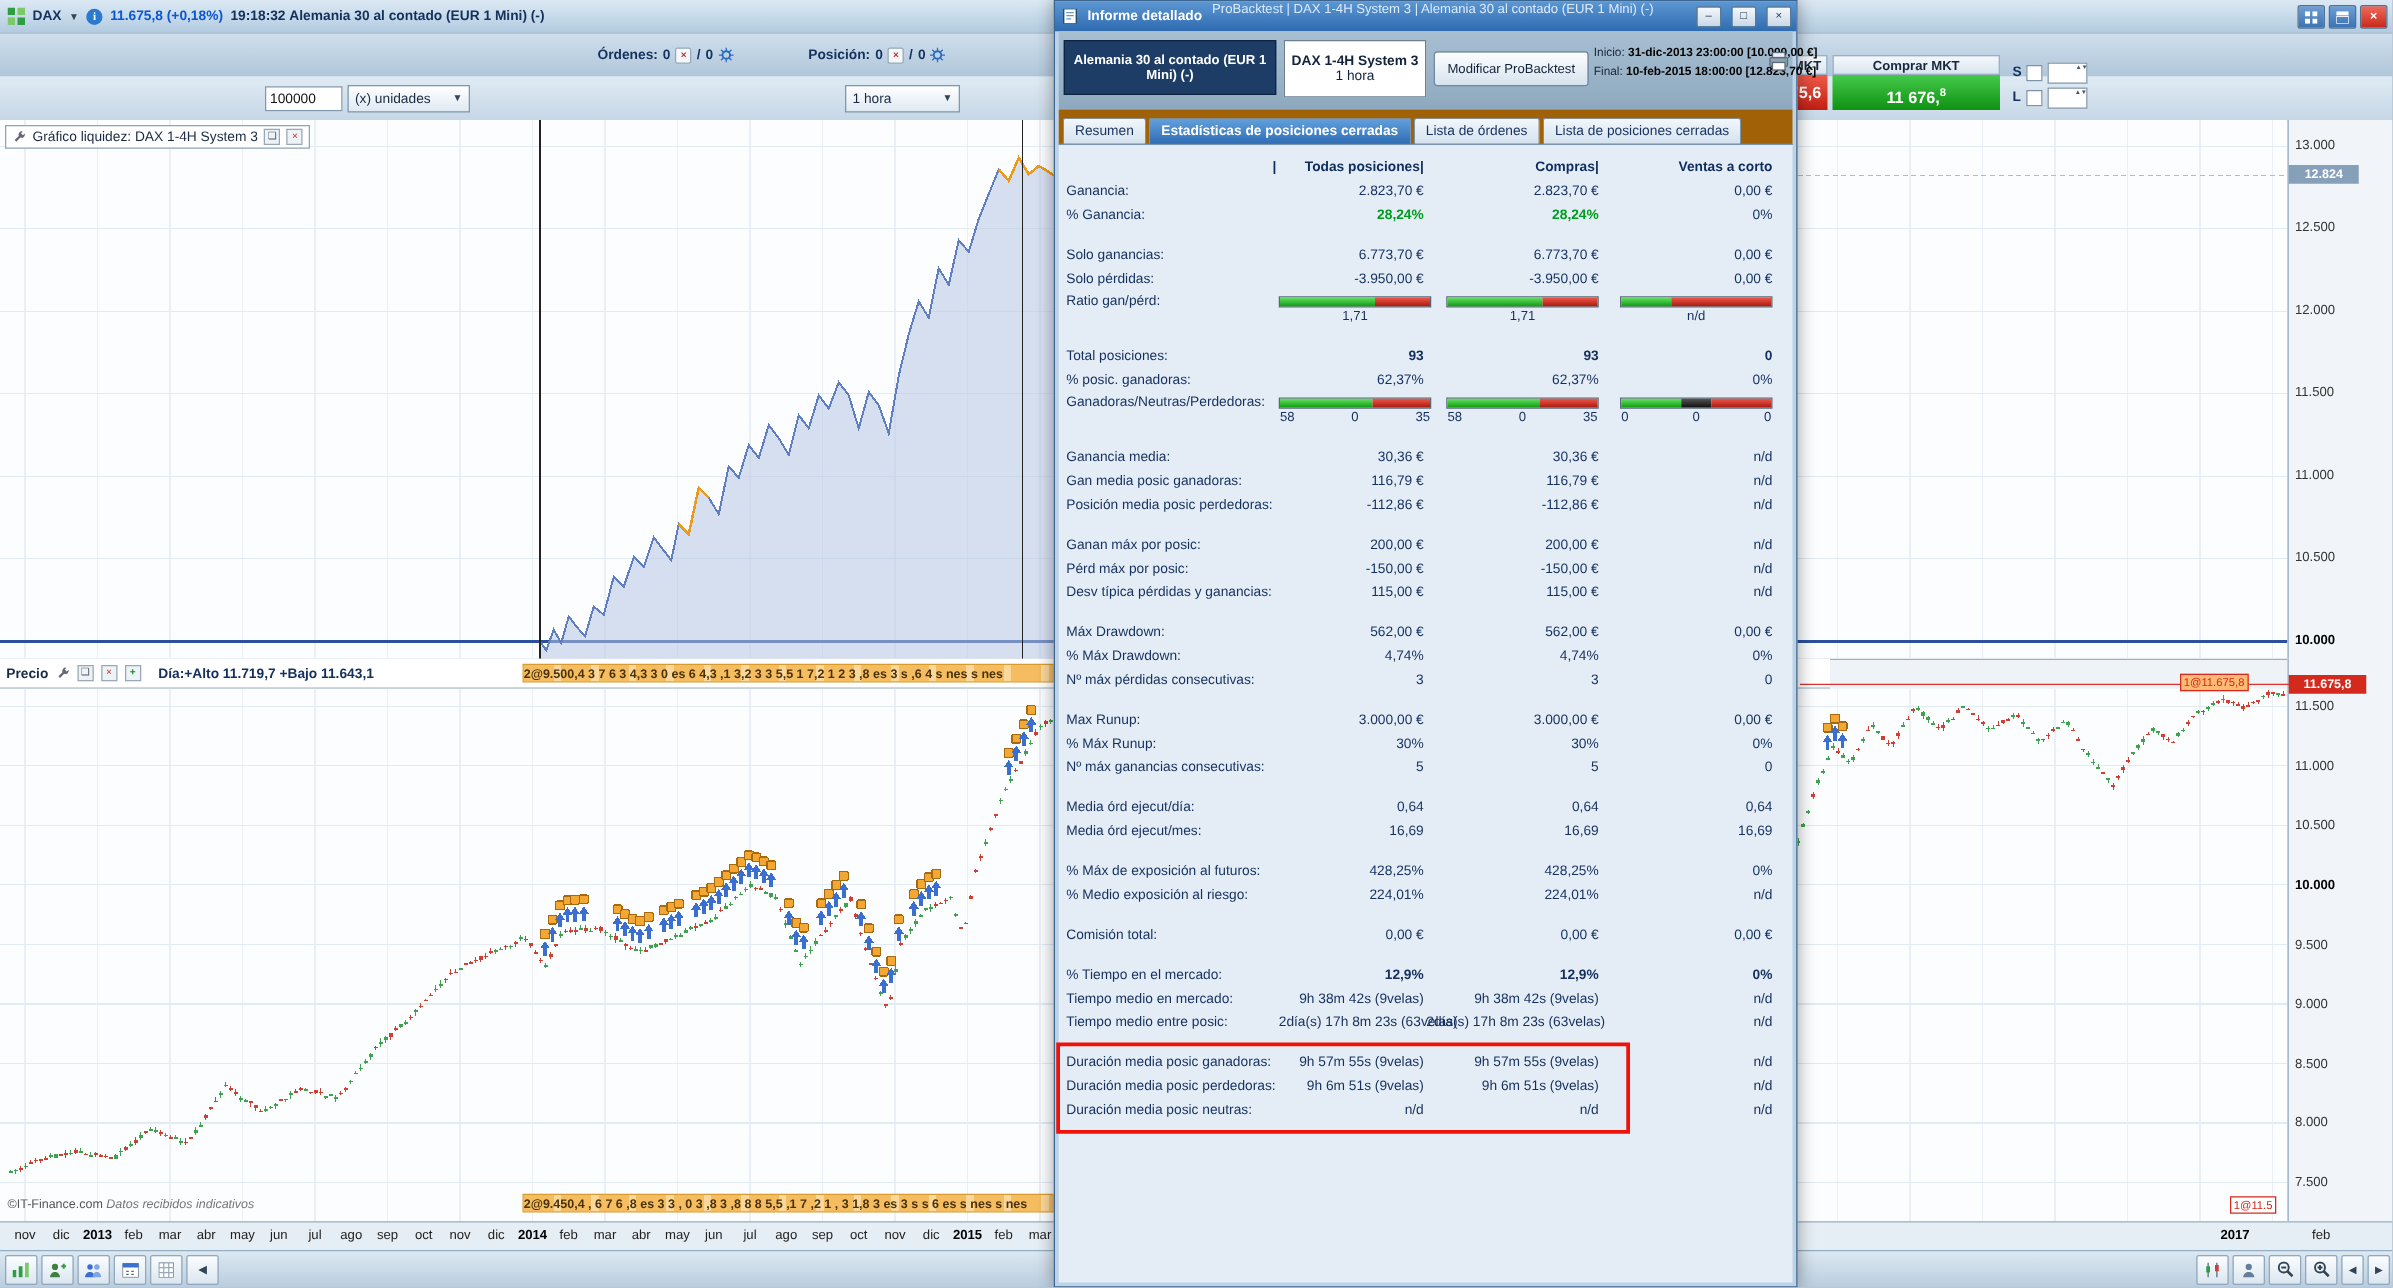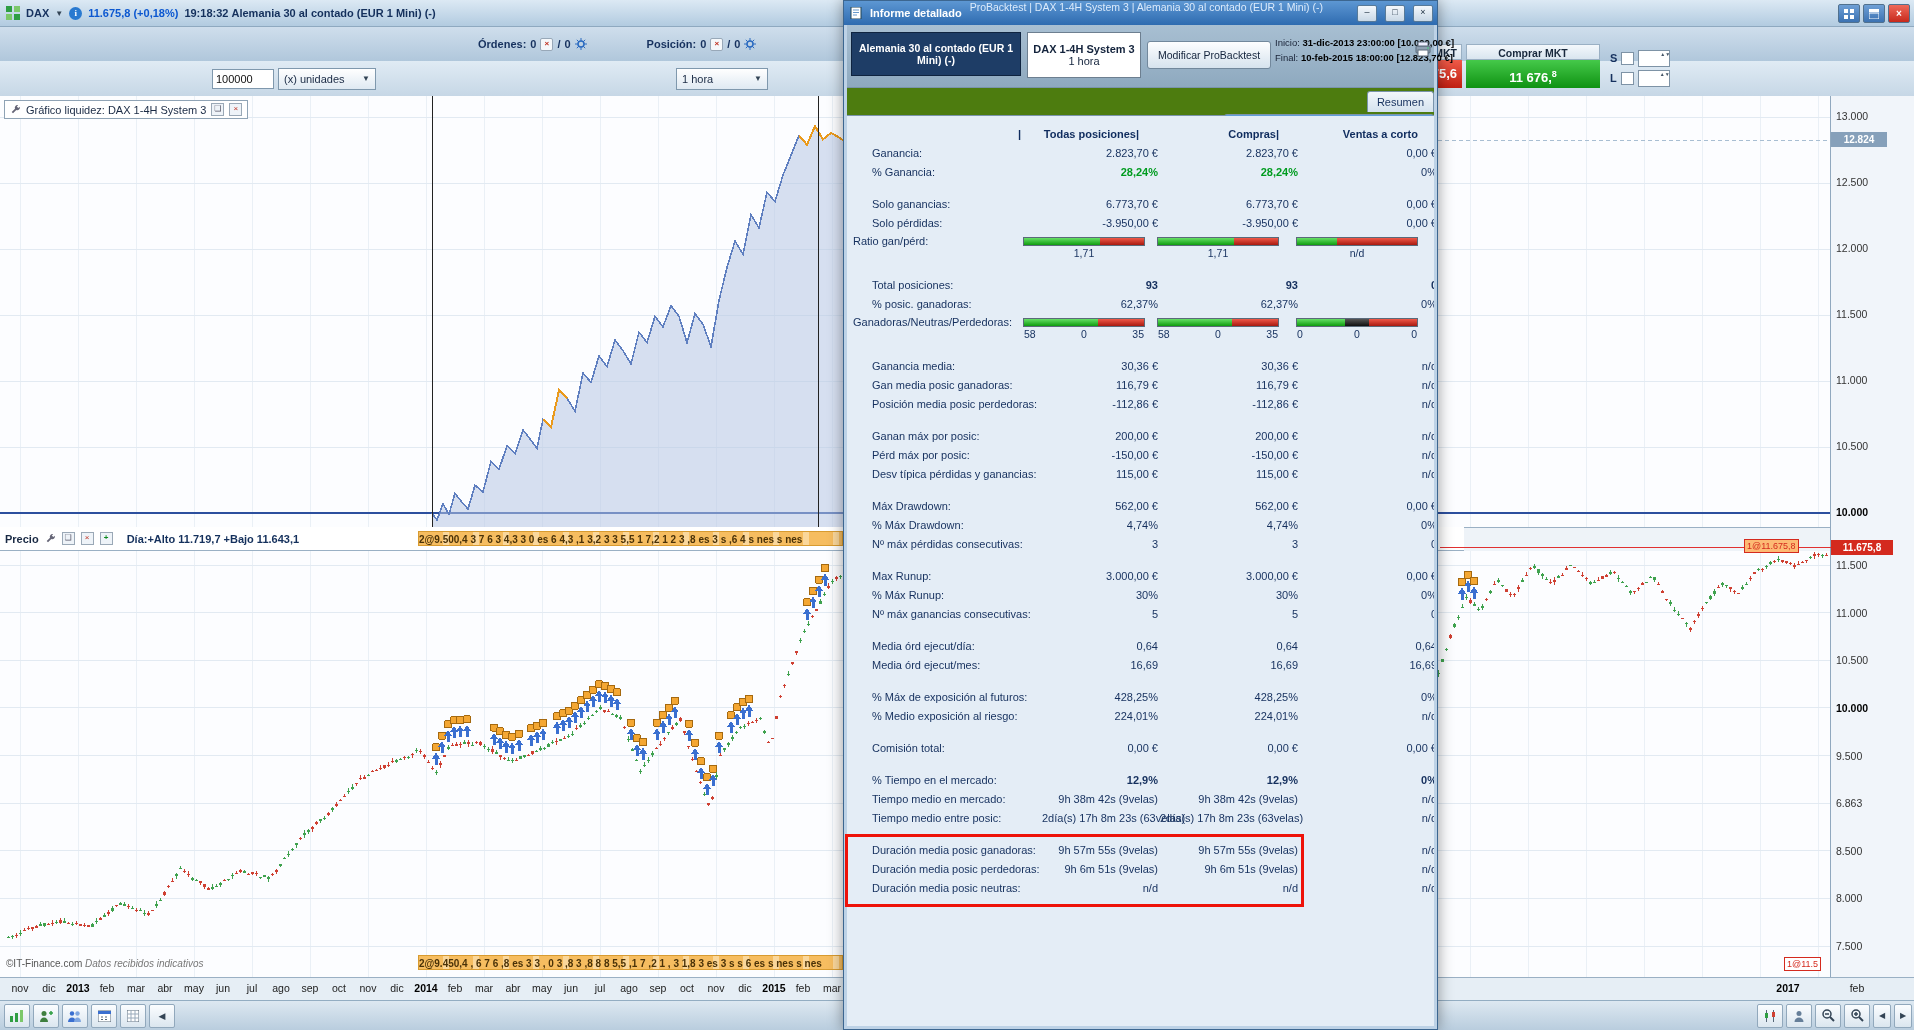--- a/index.html
+++ b/index.html
@@ -74,28 +74,28 @@
   #instr-box{position:absolute;left:4px;top:7px;width:170px;height:44px;background:#1e3d66;border:1px solid #0f2440;color:#fff;
     font-weight:bold;font-size:10.5px;display:flex;align-items:center;justify-content:center;text-align:center;padding:0 4px;box-sizing:border-box;}
   #sys-box{position:absolute;left:180px;top:7px;width:112px;height:44px;background:#fff;border:1px solid #6d7f90;
     display:flex;flex-direction:column;align-items:center;justify-content:center;color:#13233c;}
   #sys-box .l1{font-weight:bold;}
   #modify-btn{position:absolute;left:300px;top:16px;width:122px;height:26px;background:linear-gradient(#fdfeff,#d6e3ee);
     border:1px solid #72889c;border-radius:3px;font-size:10.5px;color:#13233c;display:flex;align-items:center;justify-content:center;}
   #bt-info{position:absolute;left:428px;top:10px;width:142px;font-size:9.5px;color:#1a2438;line-height:15px;white-space:nowrap;}
   #bt-info b{color:#000;}
   #printer{position:absolute;left:567px;top:16px;}
-  #dlg-tabs{height:24px;background:#4d7c0f;display:flex;align-items:flex-end;gap:2px;padding:3px 0 0 3px;border-bottom:1px solid #7a94ab;flex-direction:column;}
+  #dlg-tabs{height:24px;background:#a16207;display:flex;align-items:flex-end;gap:2px;padding:3px 0 0 3px;border-bottom:1px solid #7a94ab;}
   .tab{height:20px;line-height:20px;padding:0 9px;border:1px solid #7a94ab;border-bottom:none;border-radius:3px 3px 0 0;
     background:linear-gradient(#f2f7fb,#d4e2ee);color:#16315e;white-space:nowrap;}
   .tab.active{background:linear-gradient(#62a0dc,#2f6db5);color:#fff;font-weight:bold;}
   #report-rows{flex:1;background:#e4edf6;position:relative;padding:8px 16px 0 0;overflow:hidden;}
   .hdr-row,.stat-row{display:grid;grid-template-columns:176px 118px 140px 139px;}
   .hdr-row{height:20px;line-height:20px;font-weight:bold;color:#0f2c5e;}
-  .stat-row{min-height:19px;line-height:19px;color:#15305e;padding-left:19px;}
+  .stat-row{min-height:19px;line-height:19px;color:#15305e;}
   .stat-row.barrow{line-height:normal;padding:2px 0 3px;}
   .cell{white-space:nowrap;}
   .cell.val,.hdr-row .hc{text-align:right;padding-right:2px;}
   .cell.label{text-align:left;padding-left:6px;}
   .hdr-row .hpipe{text-align:right;padding-right:2px;}
   .b{font-weight:bold;}
   .gr{color:#009c20;font-weight:bold;}
   .row-gap{height:13px;}
   .bar-wrap{width:122px;margin:2px 2px 0 auto;}
   .bar{display:flex;height:9px;border:1px solid #5a6a7a;box-sizing:border-box;}
@@ -1050,21 +1050,21 @@
         <rect x="1470.5" y="26.549285714285766" width="7" height="7" rx="1" fill="#f4a733" stroke="#a5690f"></rect>
         <path d="M1474 35.549285714285766 L1478 41.549285714285766 L1475.5 41.549285714285766 L1475.5 47.549285714285766 L1472.5 47.549285714285766 L1472.5 41.549285714285766 L1470 41.549285714285766 Z" fill="#3a6fd0"></path>
       </svg>
   </div>
   <div id="bottom-axis" class="abs">
       <div class="axlab" style="top: 8px;">11.500</div>
       <div class="axlab" style="top: 55.625px;">11.000</div>
       <div class="axlab" style="top: 103.25px;">10.500</div>
       <div class="axlab b" style="top: 150.875px;">10.000</div>
       <div class="axlab" style="top: 198.5px;">9.500</div>
-      <div class="axlab" style="top: 246.125px;">6.863</div>
+      <div class="axlab" style="top: 246.125px;">9.000</div>
       <div class="axlab" style="top: 293.75px;">8.500</div>
       <div class="axlab" style="top: 341.375px;">8.000</div>
       <div class="axlab" style="top: 389px;">7.500</div>
     </div>
   <div id="axis-corner" class="abs"></div>
   <div id="px-lastline" class="abs"></div>
   <div id="px-lastbox" class="abs">11.675,8</div>
   <div id="px-marker-label" class="abs">1@11.675,8</div>
   <div id="px-bottom-label" class="abs">1@11.5</div>
   <div class="tagstrip" style="left:418px;top:955px;width:425px">2@9.450,4 , 6 7 6 ,8 es 3 3 , 0 3 ,8 3 ,8 8 8 5,5 ,1 7 ,2 1 , 3 1,8 3 es 3 s s 6 es s nes s nes</div>

